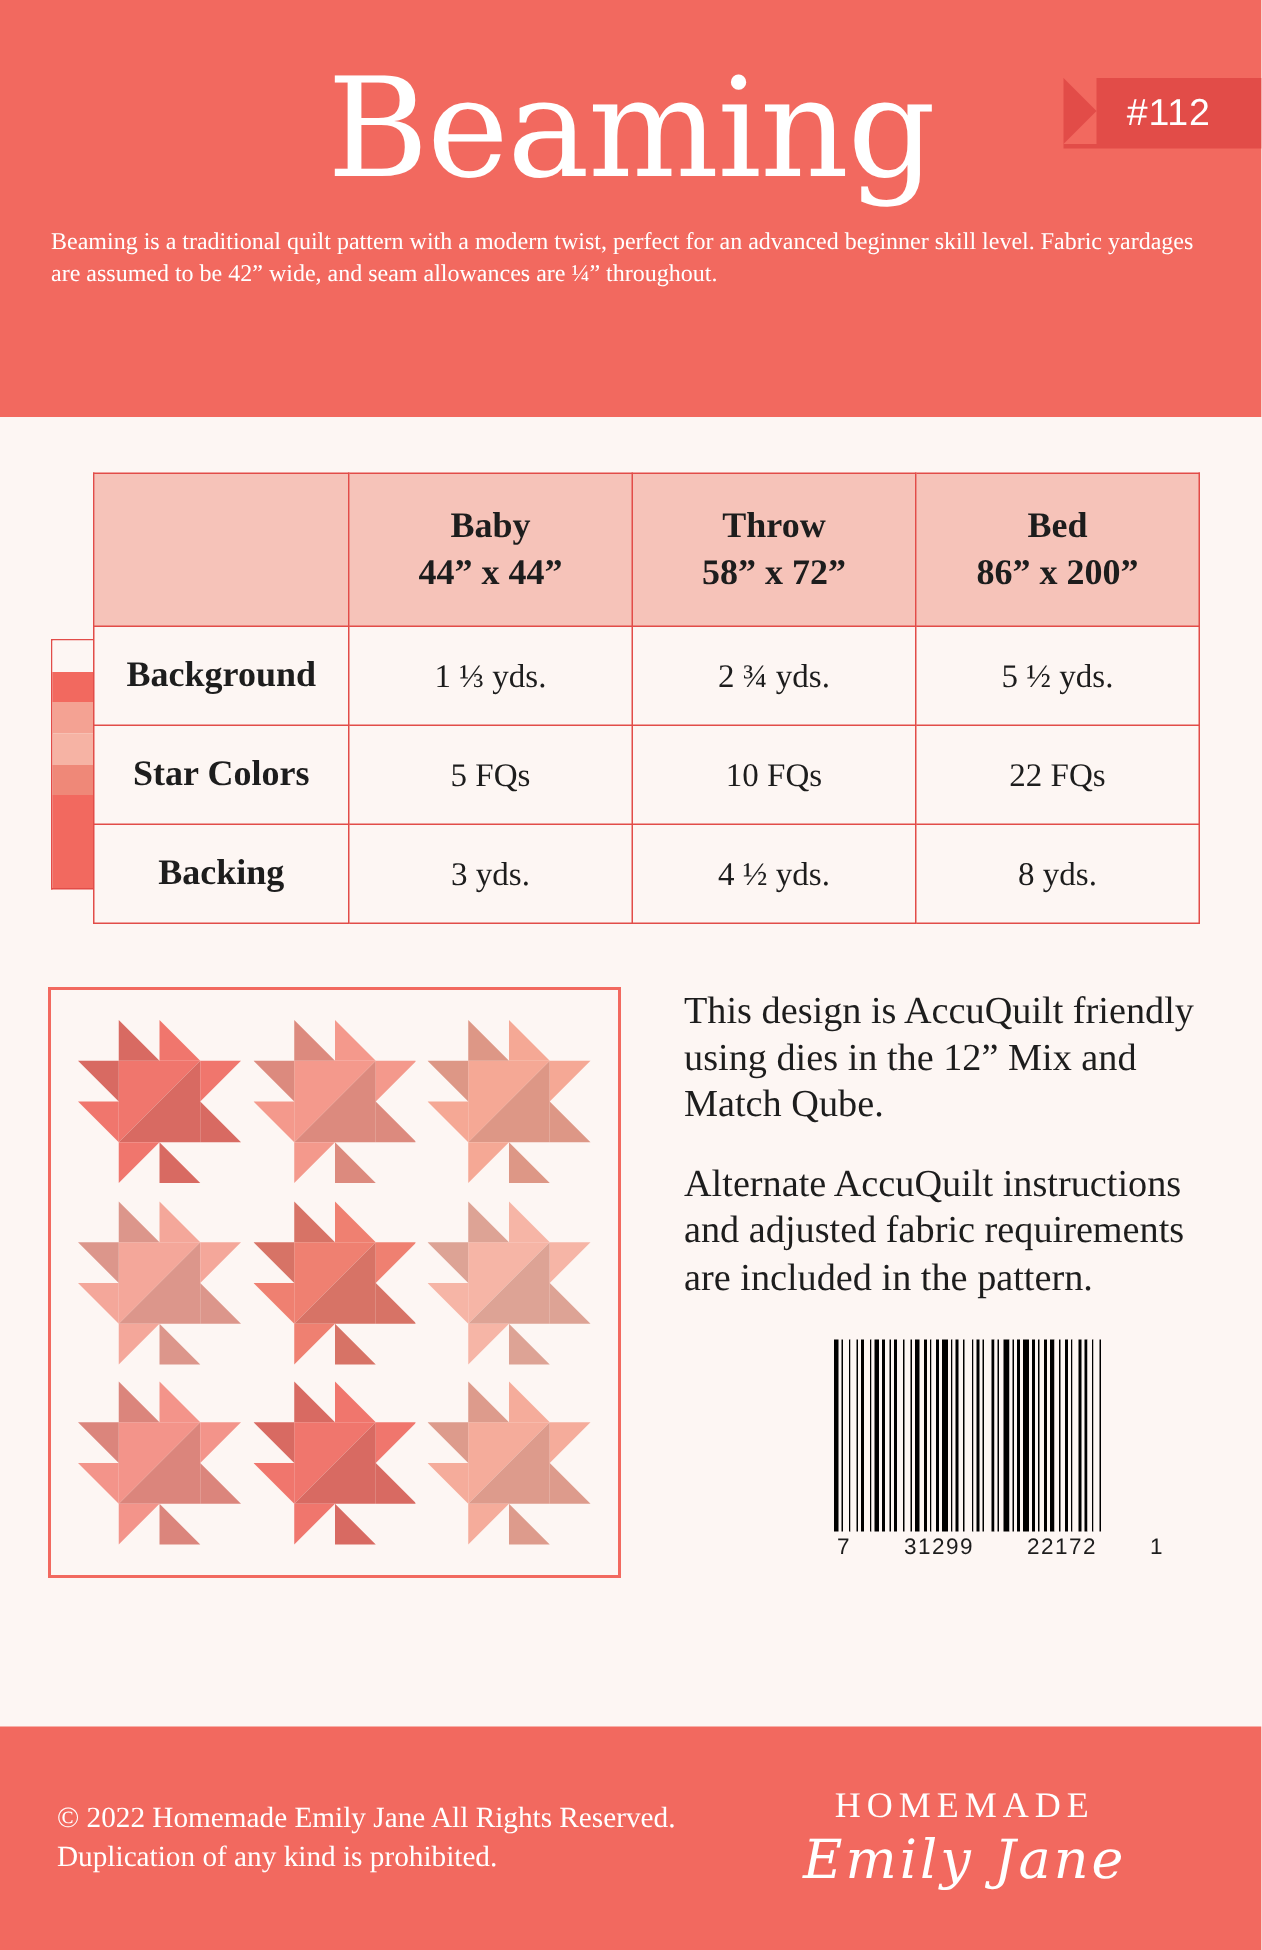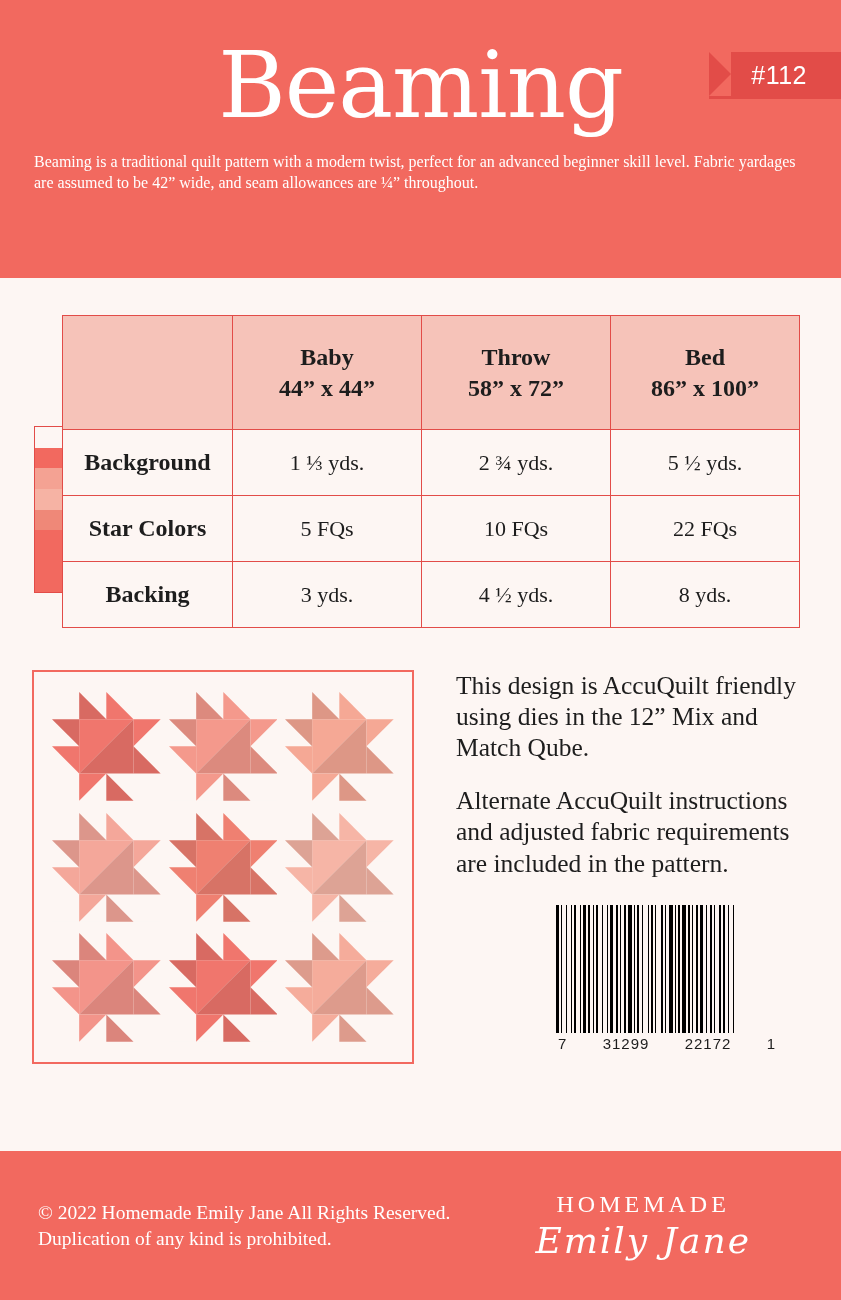--- a/index.html
+++ b/index.html
@@ -74,21 +74,21 @@
     text-align: center;
     font-family: "Liberation Serif", serif;
   }
   table.sizes thead th {
     background: #f6c3b9;
     color: #1d1d1d;
     font-size: 24px;
     font-weight: bold;
     padding: 14px 4px;
     line-height: 1.28;
-    height: 114px;
+    height: 102px;
     vertical-align: middle;
   }
   table.sizes thead th.corner { background: #f6c3b9; }
   table.sizes tbody td {
     background: #fdf6f3;
     font-size: 22px;
     padding: 15px 4px;
     height: 66px;
   }
   table.sizes tbody td.rowhead {
@@ -231,21 +231,21 @@
         <th>
           <div>Baby</div>
           <div>44” x 44”</div>
         </th>
         <th>
           <div>Throw</div>
           <div>58” x 72”</div>
         </th>
         <th>
           <div>Bed</div>
-          <div>86” x 100”</div>
+          <div>86” x 200”</div>
         </th>
       </tr>
     </thead>
     <tbody>
       <tr>
         <td class="rowhead">Background</td>
         <td>1 ⅓ yds.</td>
         <td>2 ¾ yds.</td>
         <td>5 ½ yds.</td>
       </tr>

